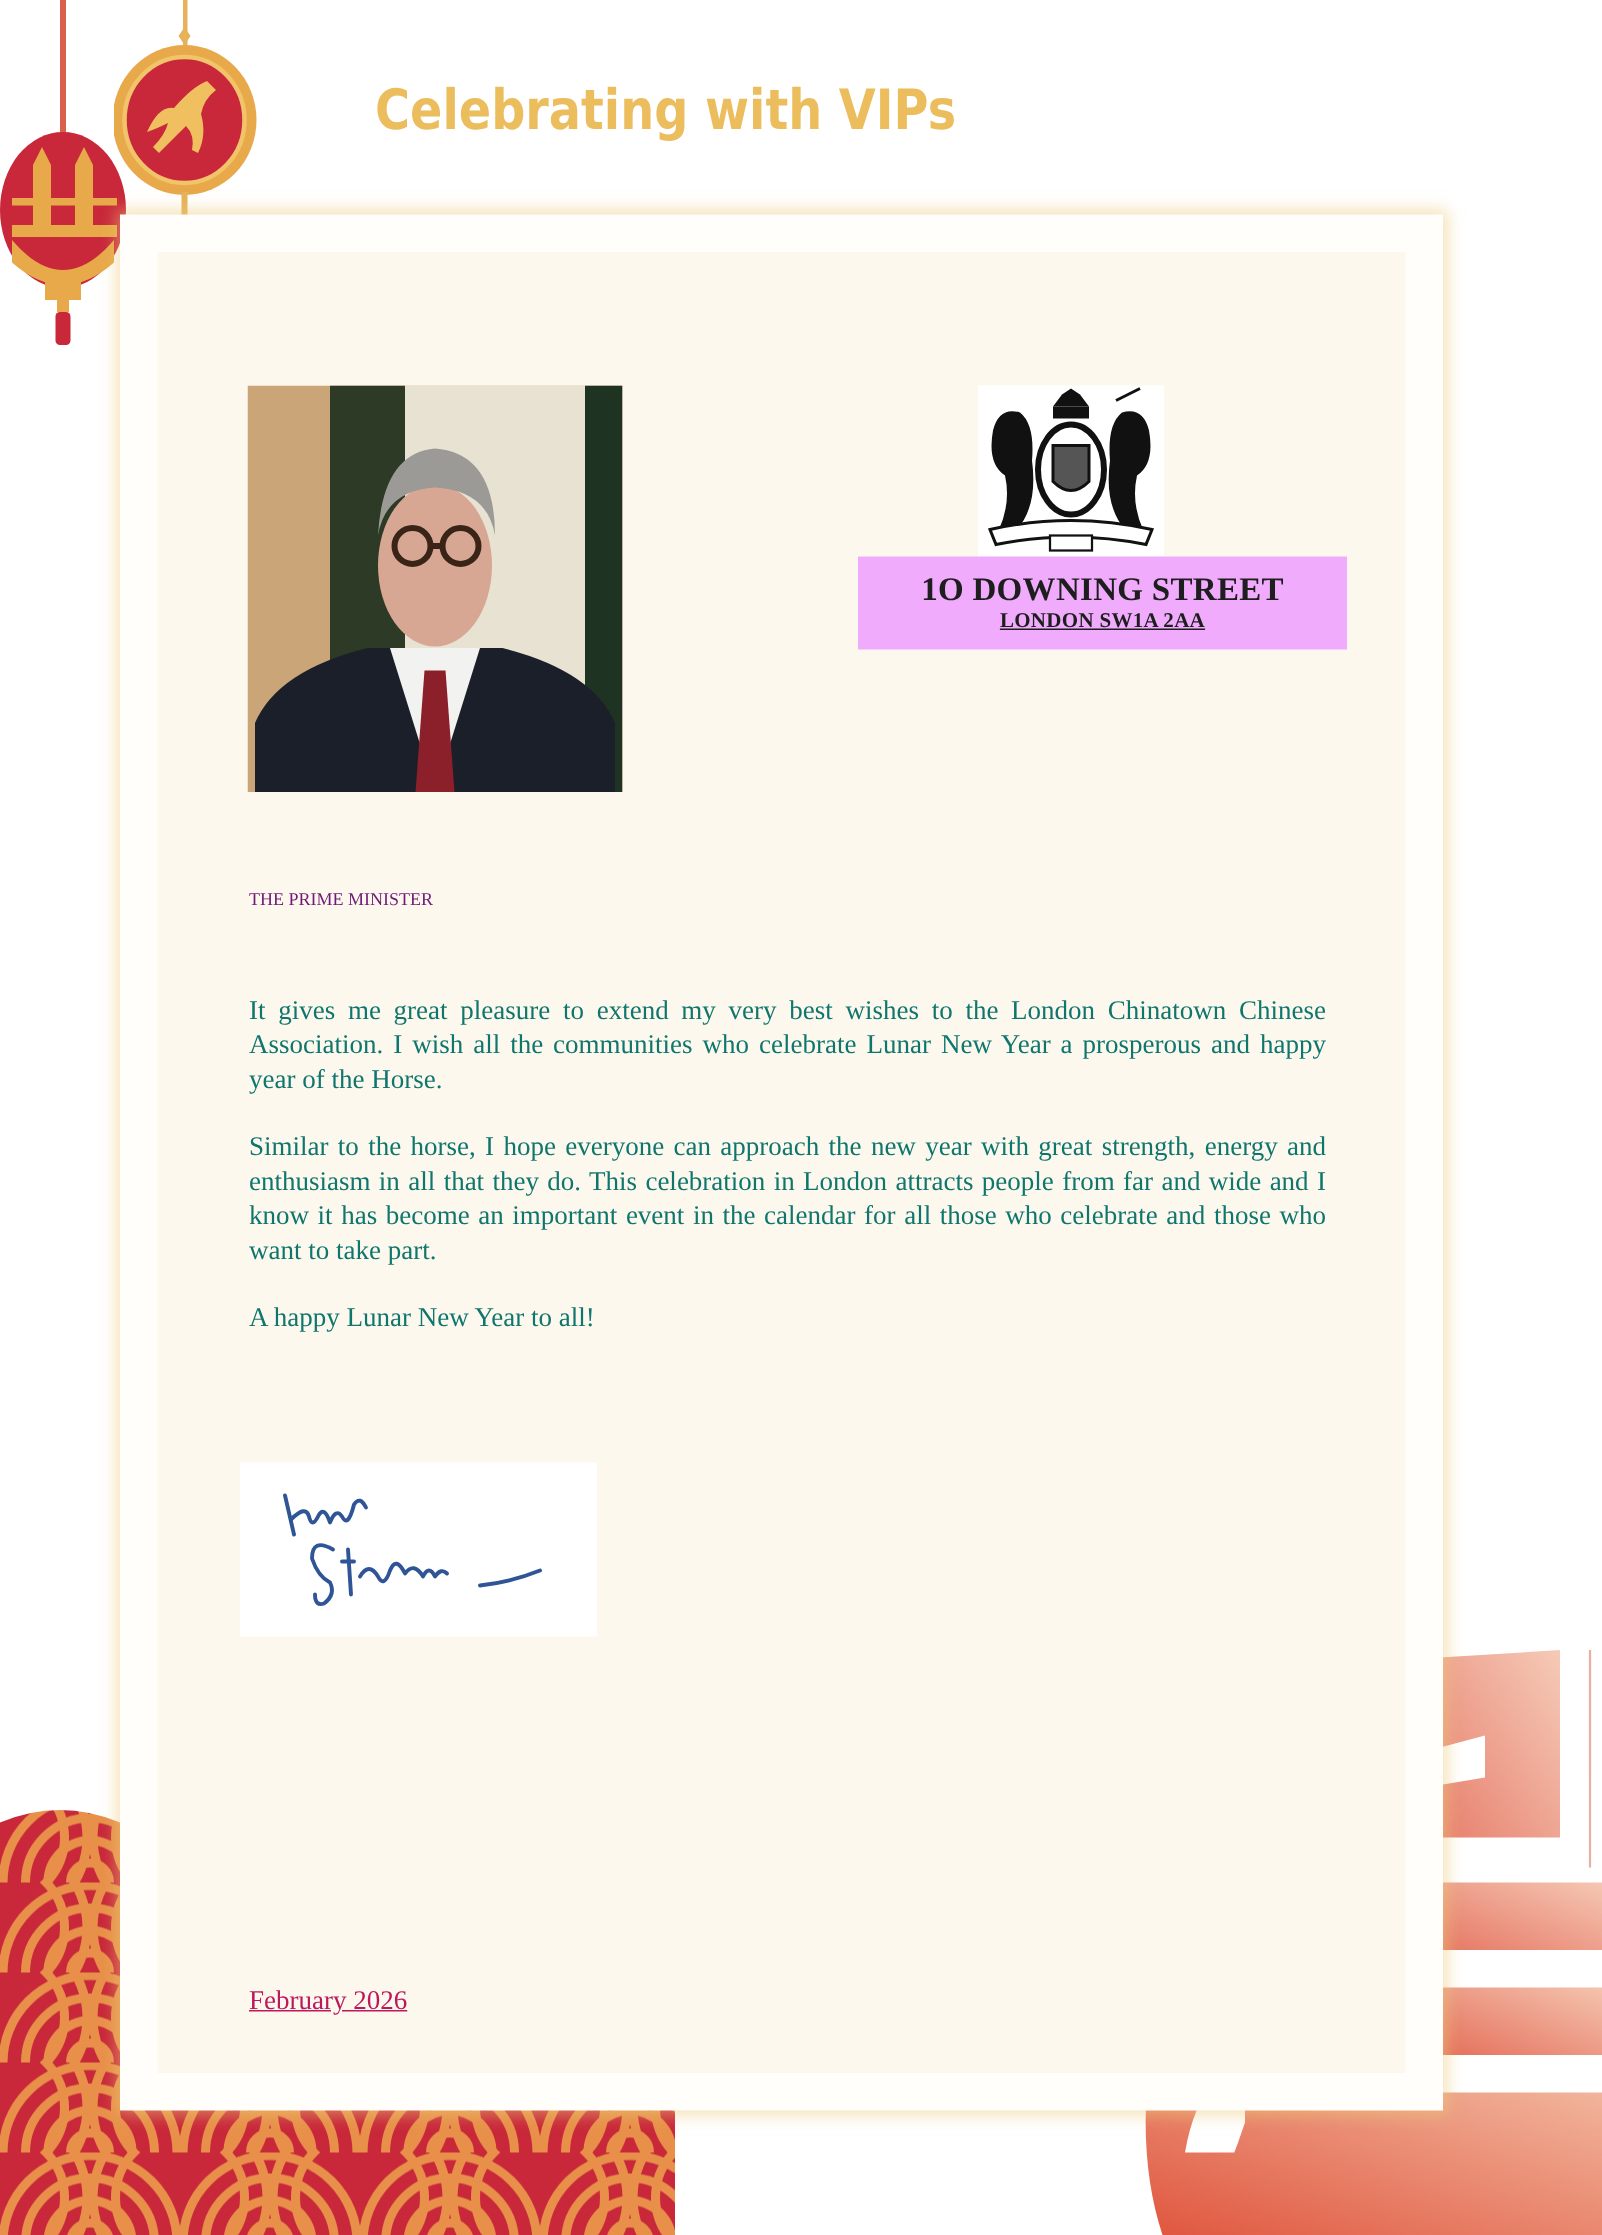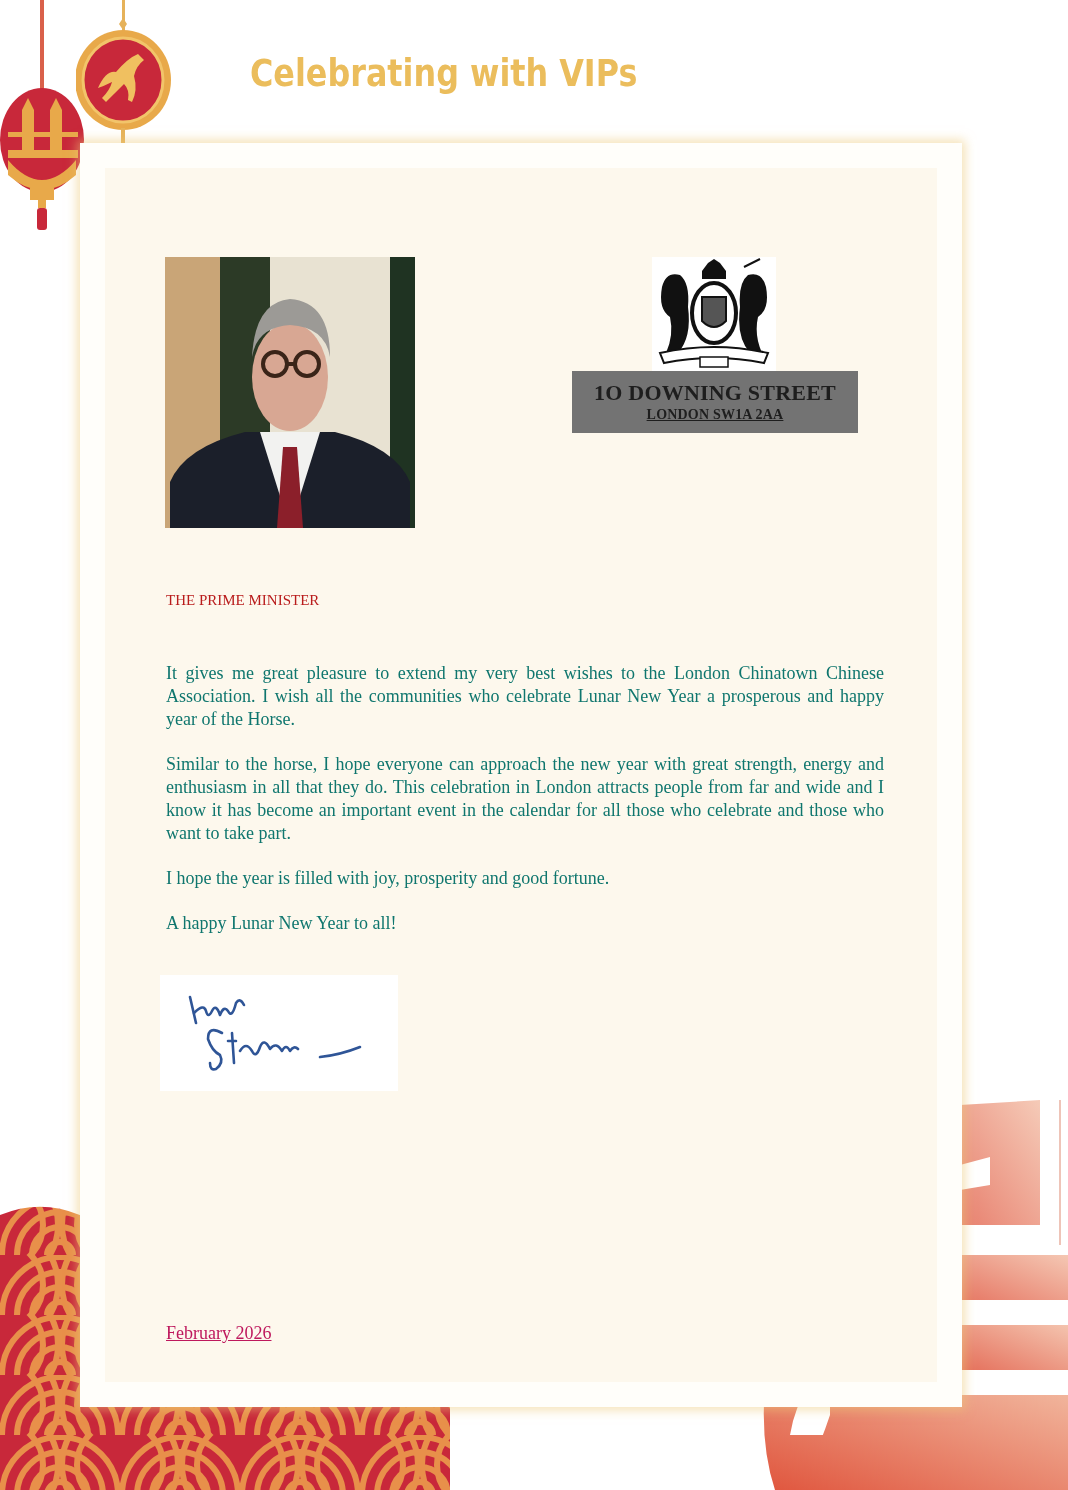--- a/index.html
+++ b/index.html
@@ -36,27 +36,27 @@
   .panel {
     left: 25px; top: 25px; width: 832px; height: 1214px;
     background: #fdf8ed;
   }
 
   .photo { left: 165px; top: 257px; width: 250px; height: 271px; overflow: hidden; }
 
   .crest-box { left: 572px; top: 257px; width: 286px; height: 176px; }
   .crest { left: 80px; top: 0; width: 124px; height: 114px; background: #fff; }
   .addr-box {
-    left: 0; top: 114px; width: 286px; height: 62px; background: #737373;
+    left: 0; top: 114px; width: 326px; height: 62px; background: #f0abfc;
     text-align: center;
   }
   .addr1 { font-size: 22px; font-weight: bold; color: #1e1e1e; margin-top: 9px; letter-spacing: 0.2px; }
   .addr2 { font-size: 14px; font-weight: bold; color: #1e1e1e; margin-top: 1px; letter-spacing: 0.2px; text-decoration: underline; }
 
-  .role { left: 166px; top: 592px; font-size: 15px; color: #b91c1c; }
+  .role { left: 166px; top: 592px; font-size: 12px; color: #701a75; }
 
   .body-text {
     left: 166px; top: 662px; width: 718px;
     font-size: 18px; line-height: 23px; color: #0f766e;
     text-align: justify;
   }
   .body-text p { margin: 0 0 22px 0; }
 
   .signature { left: 160px; top: 975px; width: 238px; height: 116px; background: #ffffff; }
 
@@ -171,21 +171,20 @@
     <div class="addr1">1O DOWNING STREET</div>
     <div class="addr2">LONDON SW1A 2AA</div>
   </div>
 </div>
 
 <div class="abs role">THE PRIME MINISTER</div>
 
 <div class="abs body-text">
   <p>It gives me great pleasure to extend my very best wishes to the London Chinatown Chinese Association. I wish all the communities who celebrate Lunar New Year a prosperous and happy year of the Horse.</p>
   <p>Similar to the horse, I hope everyone can approach the new year with great strength, energy and enthusiasm in all that they do. This celebration in London attracts people from far and wide and I know it has become an important event in the calendar for all those who celebrate and those who want to take part.</p>
-  <p>I hope the year is filled with joy, prosperity and good fortune.</p>
   <p>A happy Lunar New Year to all!</p>
 </div>
 
 <svg class="abs signature" viewBox="0 0 238 116">
   <g fill="none" stroke="#2f5597" stroke-width="2.6" stroke-linecap="round" stroke-linejoin="round">
     <path d="M30 22 L36 48"></path>
     <path d="M34 38 Q44 28 46 36 Q48 44 52 36 Q56 28 60 40 Q64 30 68 36 Q72 44 76 28 Q80 22 84 30"></path>
     <path d="M62 58 Q48 50 48 64 Q52 76 60 80 Q64 88 56 94 Q50 96 50 88"></path>
     <path d="M68 66 L76 66 M72 58 L74 88"></path>
     <path d="M80 76 Q86 66 92 76 Q96 84 100 72 Q104 62 110 74 Q116 66 122 76 Q126 68 130 76 Q134 70 138 74"></path>

